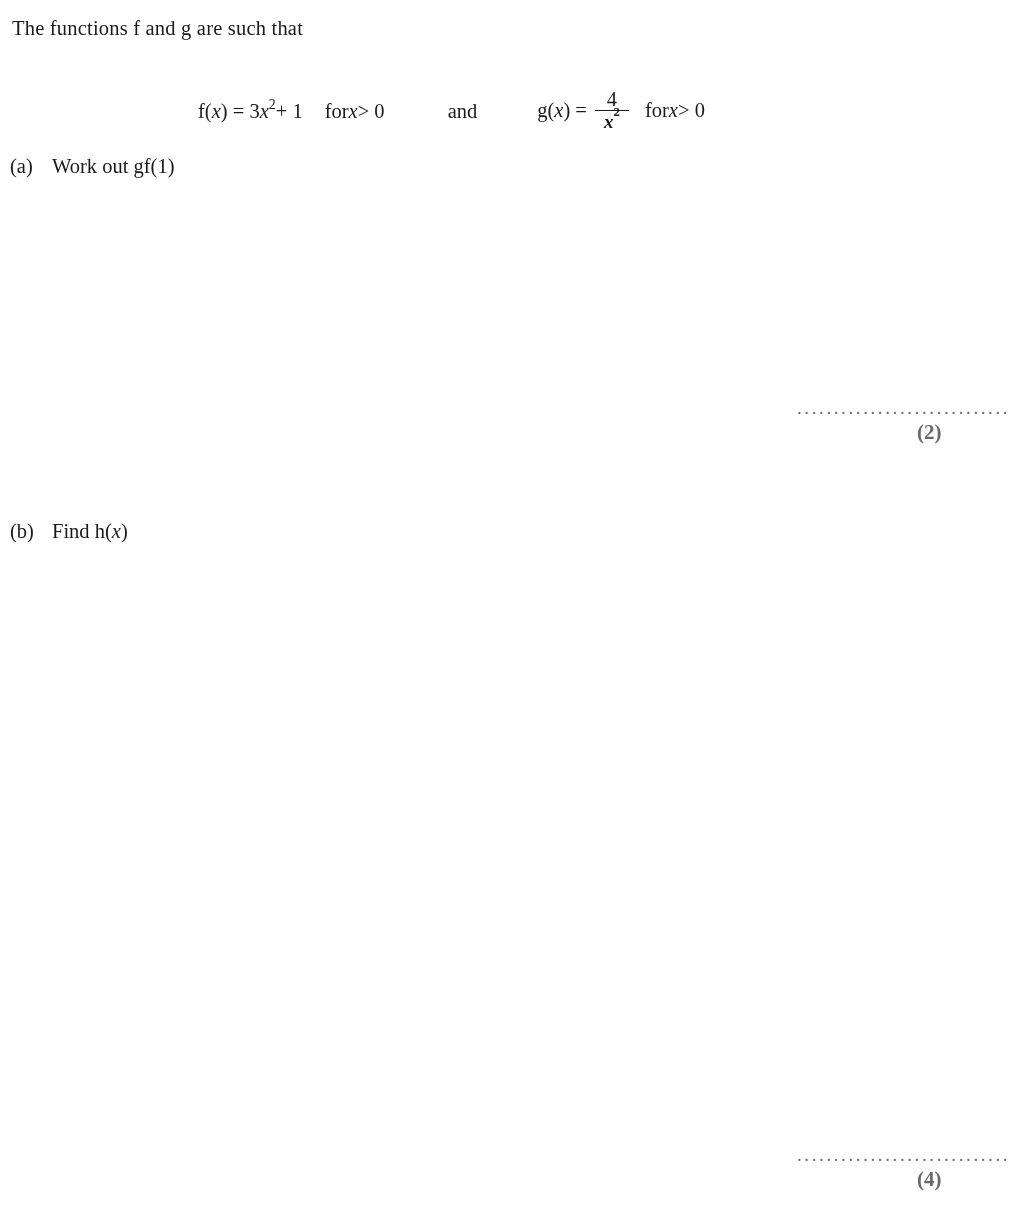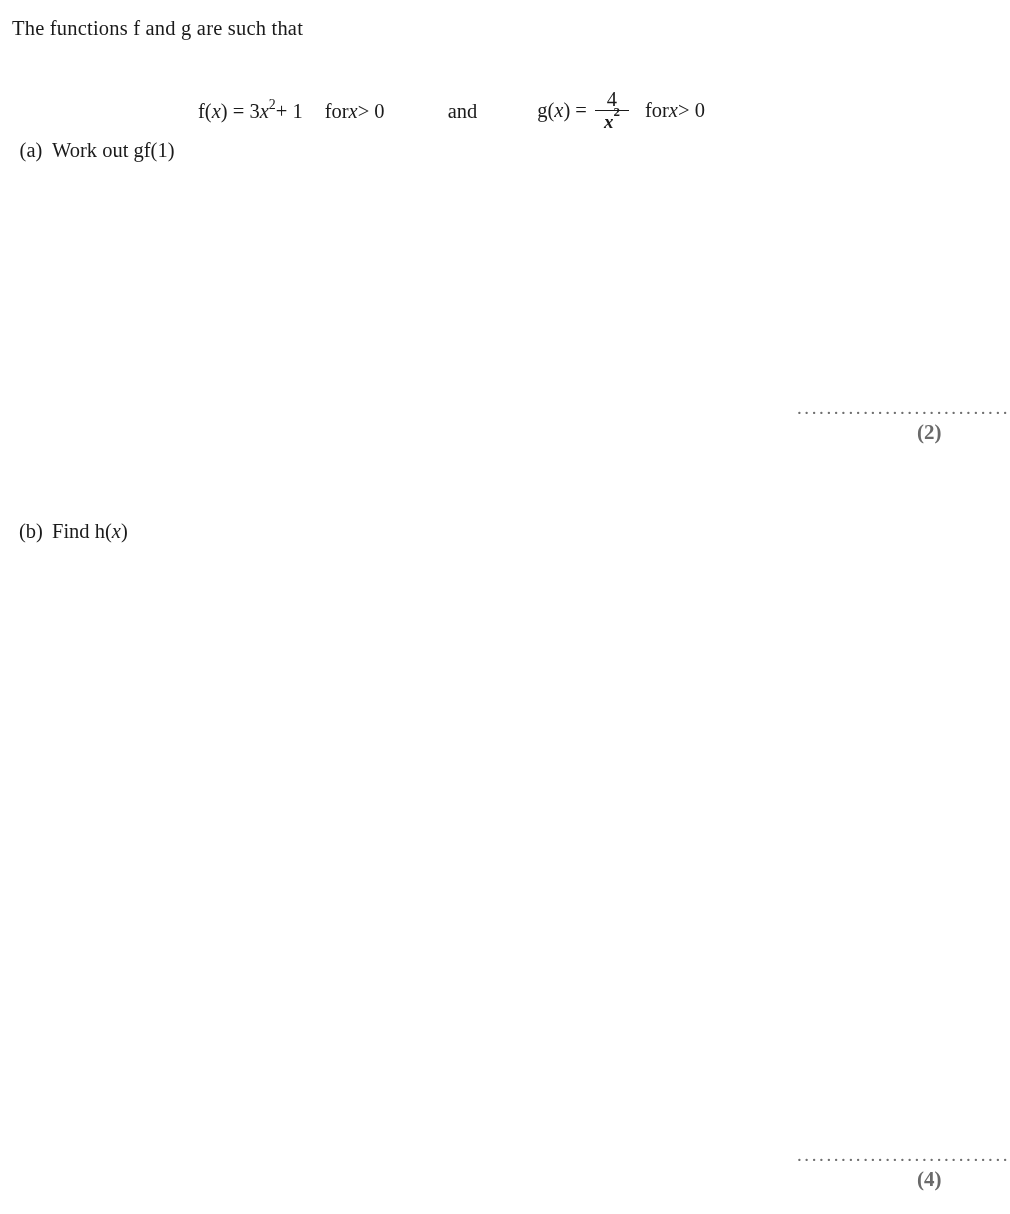--- a/index.html
+++ b/index.html
@@ -12,21 +12,20 @@
     height: 1214px;
     position: relative;
     font-family: "Liberation Serif", serif;
     color: #1a1a1a;
     overflow: hidden;
   }
   .page {
     position: relative;
     width: 1010px;
     height: 1214px;
-    text-align: center;
   }
   .intro {
     position: absolute;
     left: 12px;
     top: 17px;
     font-size: 20.5px;
     letter-spacing: 0.2px;
     white-space: nowrap;
   }
 
@@ -79,21 +78,21 @@
   }
   .frac .den {
     font-size: 19px;
     padding: 1px 6px 0 6px;
     font-weight: bold;
   }
 
   .part-a {
     position: absolute;
     left: 10px;
-    top: 139px;
+    top: 155px;
     font-size: 20.5px;
     white-space: nowrap;
   }
   .part-a .lbl { display: inline-block; width: 42px; }
 
   .stmt-h {
     position: absolute;
     left: 10px;
     top: 470px;
     font-size: 20.5px;

